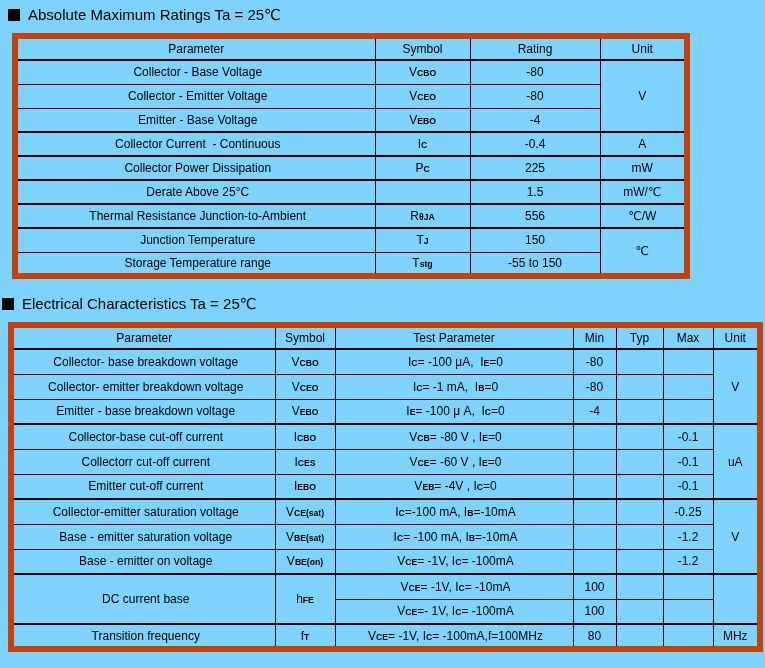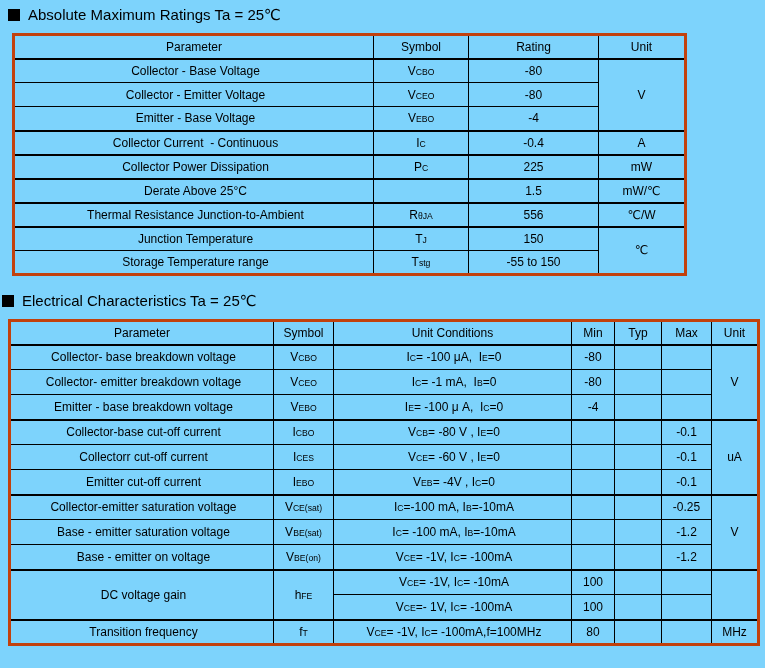--- a/index.html
+++ b/index.html
@@ -1,31 +1,31 @@
 <!DOCTYPE html>
 <html><head>
 <meta charset="utf-8">
 <style>
   html,body { margin:0; padding:0; background:#ffffff; }
   body { font-family:"Liberation Sans","DejaVu Sans",sans-serif; color:#000; }
   .page { width:765px; height:668px; box-sizing:border-box; padding:4px 0 0 8px; overflow:hidden; background:#7dd3fc; }
   .sec-title { display:flex; align-items:center; gap:8px; font-size:15px; font-weight:400; margin:2px 0 9px 0; }
   .sec-title.second { margin:16px 0 9px -6px; }
   .sq { width:12px; height:12px; background:#000; display:inline-block; flex:0 0 auto; }
-  table { border-collapse:collapse; table-layout:fixed; border:3px solid #c2410c; }
+  table { border-collapse:collapse; table-layout:fixed; border:6px solid #c2410c; }
   .t1 { margin-left:4px; }
   td,th { border:1px solid #000; font-size:12px; font-weight:400; padding:0 4px;
           height:24px; box-sizing:border-box; white-space:pre; overflow:hidden;
           vertical-align:middle; }
   .t2 td { height:25px; }
   th { border-bottom-width:2px; text-align:center; }
   td.b2, th.b2 { border-bottom-width:2px; }
   .al { text-align:center; padding-left:7px; }
   .ac { text-align:center; }
-  .sb { font-size:0.72em; }
+  .sb { font-size:0.72em;font-weight:bold; }
 </style>
 </head>
 <body>
 
 <div class="page">
 
   <div class="sec-title">
     <span class="sq"></span>
     <span>Absolute Maximum Ratings Ta = 25℃</span>
   </div>
@@ -112,21 +112,21 @@
         <col style="width: 238px;">
         <col style="width: 43px;">
         <col style="width: 47px;">
         <col style="width: 50px;">
         <col style="width: 47px;">
       </colgroup>
     <thead>
         <tr>
           <th class="b2">Parameter</th>
           <th class="b2">Symbol</th>
-          <th class="b2">Unit Conditions</th>
+          <th class="b2">Test Parameter</th>
           <th class="b2">Min</th>
           <th class="b2">Typ</th>
           <th class="b2">Max</th>
           <th class="b2">Unit</th>
         </tr>
       </thead>
     <tbody>
         <tr>
           <td class="al">Collector- base breakdown voltage</td>
           <td class="ac">V<span class="sb">CBO</span></td>
@@ -196,21 +196,21 @@
         </tr>
         <tr>
           <td class="al b2">Base - emitter on voltage</td>
           <td class="ac b2">V<span class="sb">BE(on)</span></td>
           <td class="al b2">V<span class="sb">CE</span>= -1V, I<span class="sb">C</span>= -100mA</td>
           <td class="ac b2"></td>
           <td class="ac b2"></td>
           <td class="ac b2">-1.2</td>
         </tr>
         <tr>
-          <td class="al b2" rowspan="2">DC voltage gain</td>
+          <td class="al b2" rowspan="2">DC current base</td>
           <td class="ac b2" rowspan="2">h<span class="sb">FE</span></td>
           <td class="al">V<span class="sb">CE</span>= -1V, I<span class="sb">C</span>= -10mA</td>
           <td class="ac">100</td>
           <td class="ac"></td>
           <td class="ac"></td>
           <td class="ac b2" rowspan="2"></td>
         </tr>
         <tr>
           <td class="al b2">V<span class="sb">CE</span>=- 1V, I<span class="sb">C</span>= -100mA</td>
           <td class="ac b2">100</td>

